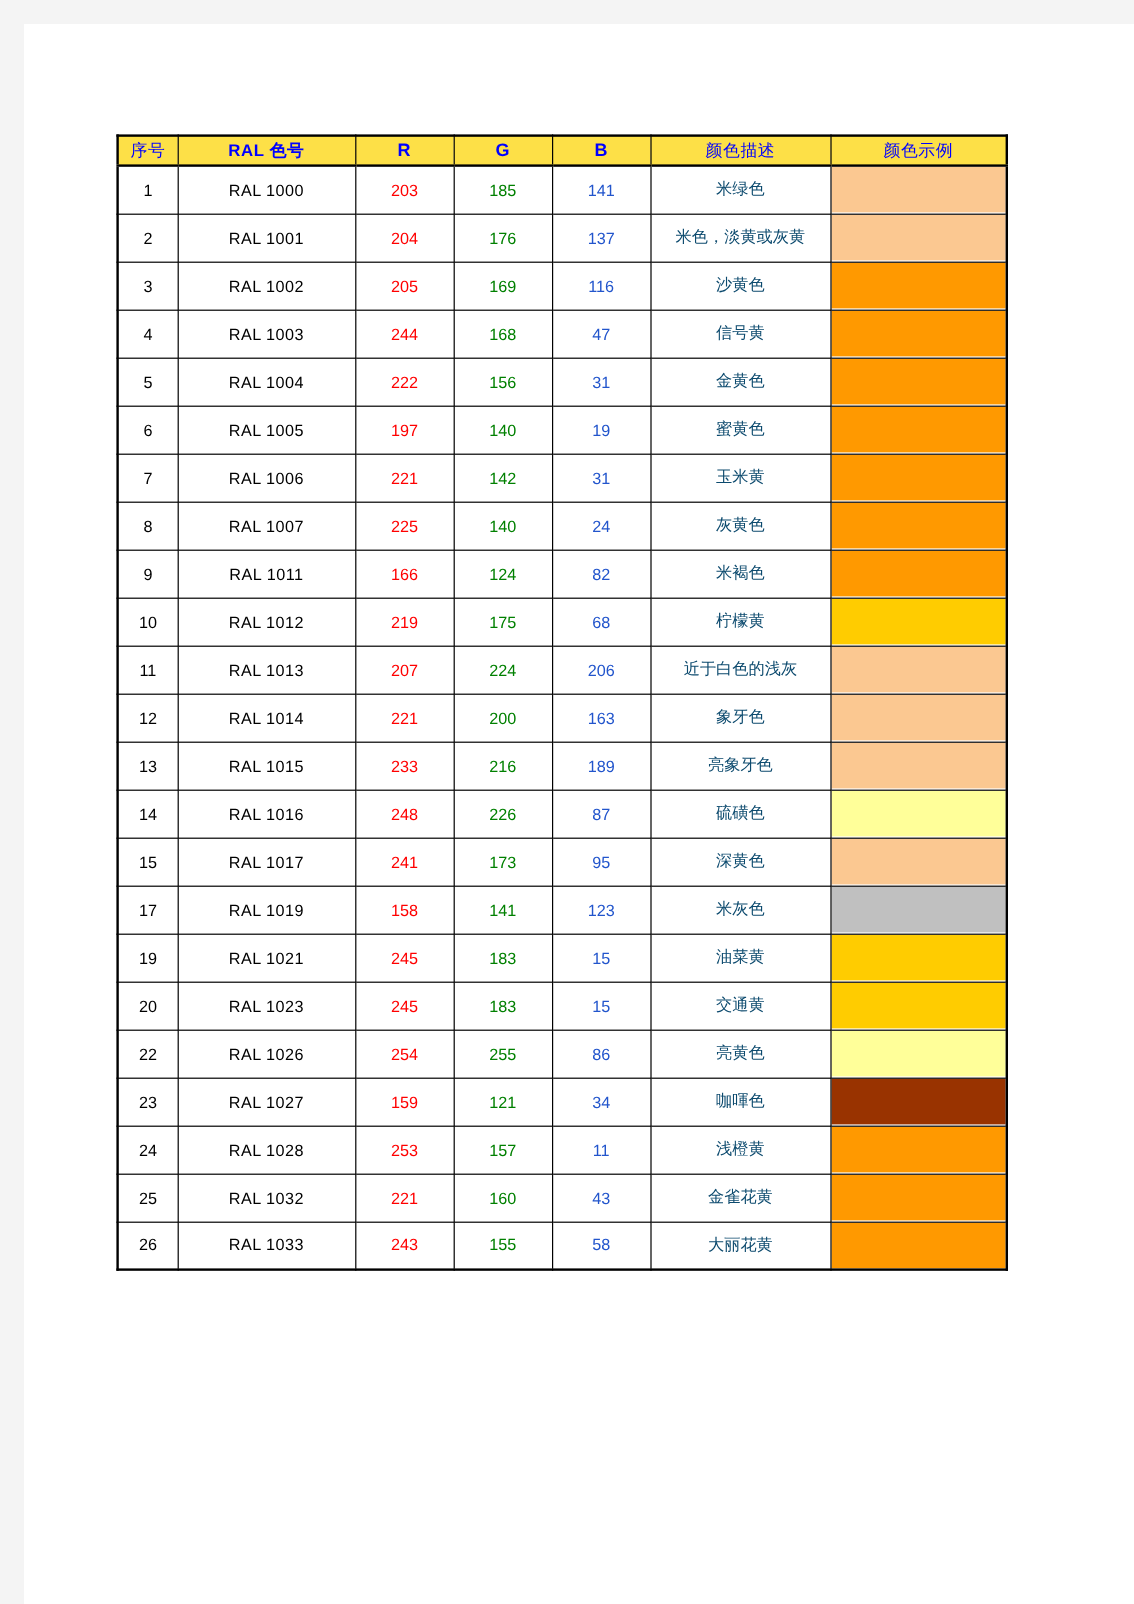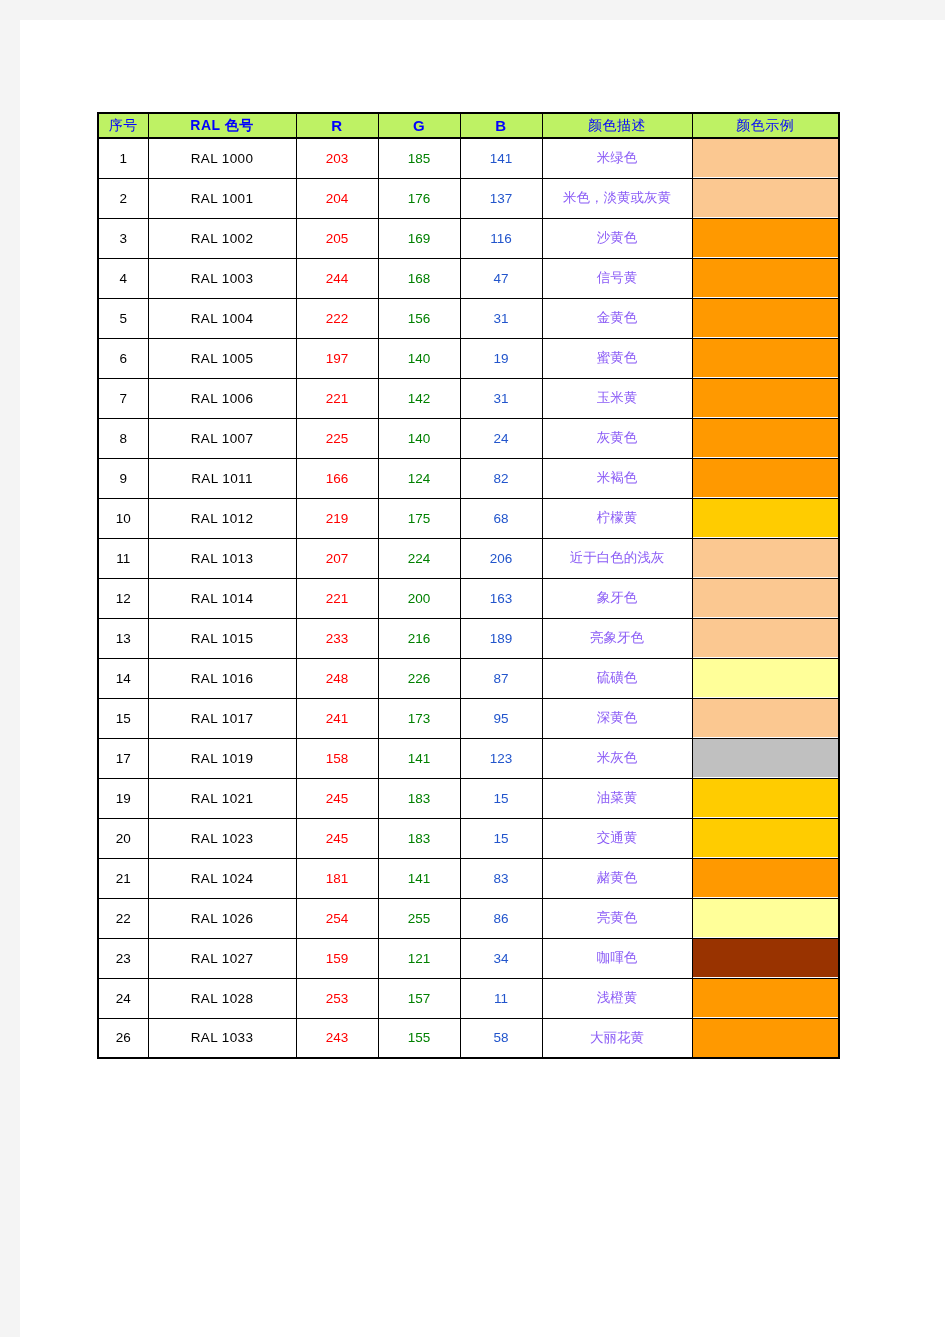--- a/index.html
+++ b/index.html
@@ -42,40 +42,40 @@
   table.ral th, table.ral td {
     border: 1px solid #000000;
     padding: 0;
     text-align: center;
     vertical-align: middle;
     font-size: 13.5px;
     height: 40px;
     box-sizing: border-box;
   }
   table.ral thead th {
-    background: #bef264;
+    background: #fde047;
     color: #0000ff;
     height: 25px;
     font-weight: normal;
     font-size: 14px;
     letter-spacing: 0.5px;
   }
   table.ral thead th.hdr-code .bold-ral {
     font-weight: bold;
   }
   table.ral thead th.hdr-rgb {
     font-weight: bold;
     font-size: 15px;
   }
   td.idx  { color: #000000; font-size: 14px; }
   td.code { color: #000000; font-size: 14px; letter-spacing: 0.4px; }
   td.rv   { color: #ff0000; font-size: 14px; margin-top: 44px; }
   td.gv   { color: #008000; font-size: 14px; margin-left: 32px; }
   td.bv   { color: #2255cc; font-size: 14px; }
-  td.desc { color: #8b5cf6; font-size: 13.5px; }
+  td.desc { color: #0c4a6e; font-size: 13.5px; }
   td.sw   { padding: 0; }
   .sw-fill { display: block; width: 100%; height: 38px; }
   table.ral {
     border: 2px solid #000000;
   }
   table.ral thead th { border-bottom: 2px solid #000; }
 </style>
 </head>
 <body>
 
@@ -295,31 +295,20 @@
             <td class="code">RAL 1023</td>
             <td class="rv">245</td>
             <td class="gv">183</td>
             <td class="bv">15</td>
             <td class="desc">交通黄</td>
             <td class="sw">
               <span class="sw-fill" style="background: rgb(255, 204, 0);"></span>
             </td>
           </tr>
           <tr>
-            <td class="idx">21</td>
-            <td class="code">RAL 1024</td>
-            <td class="rv">181</td>
-            <td class="gv">141</td>
-            <td class="bv">83</td>
-            <td class="desc">赭黄色</td>
-            <td class="sw">
-              <span class="sw-fill" style="background: rgb(255, 153, 0);"></span>
-            </td>
-          </tr>
-          <tr>
             <td class="idx">22</td>
             <td class="code">RAL 1026</td>
             <td class="rv">254</td>
             <td class="gv">255</td>
             <td class="bv">86</td>
             <td class="desc">亮黄色</td>
             <td class="sw">
               <span class="sw-fill" style="background: rgb(255, 255, 153);"></span>
             </td>
           </tr>
@@ -339,20 +328,31 @@
             <td class="code">RAL 1028</td>
             <td class="rv">253</td>
             <td class="gv">157</td>
             <td class="bv">11</td>
             <td class="desc">浅橙黄</td>
             <td class="sw">
               <span class="sw-fill" style="background: rgb(255, 153, 0);"></span>
             </td>
           </tr>
           <tr>
+            <td class="idx">25</td>
+            <td class="code">RAL 1032</td>
+            <td class="rv">221</td>
+            <td class="gv">160</td>
+            <td class="bv">43</td>
+            <td class="desc">金雀花黄</td>
+            <td class="sw">
+              <span class="sw-fill" style="background: rgb(255, 153, 0);"></span>
+            </td>
+          </tr>
+          <tr>
             <td class="idx">26</td>
             <td class="code">RAL 1033</td>
             <td class="rv">243</td>
             <td class="gv">155</td>
             <td class="bv">58</td>
             <td class="desc">大丽花黄</td>
             <td class="sw">
               <span class="sw-fill" style="background: rgb(255, 153, 0);"></span>
             </td>
           </tr>

